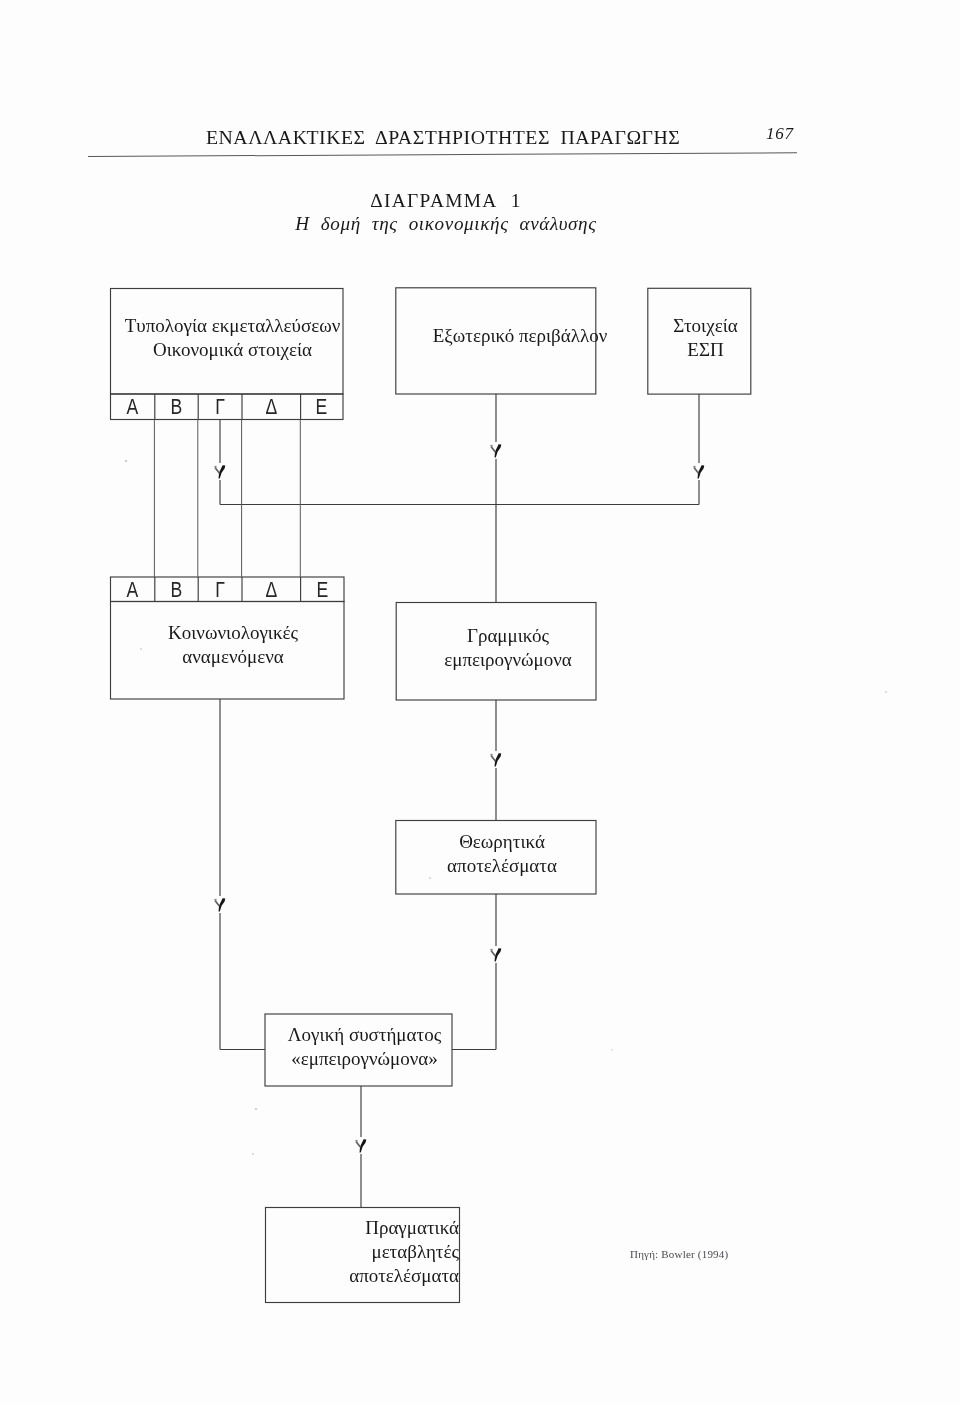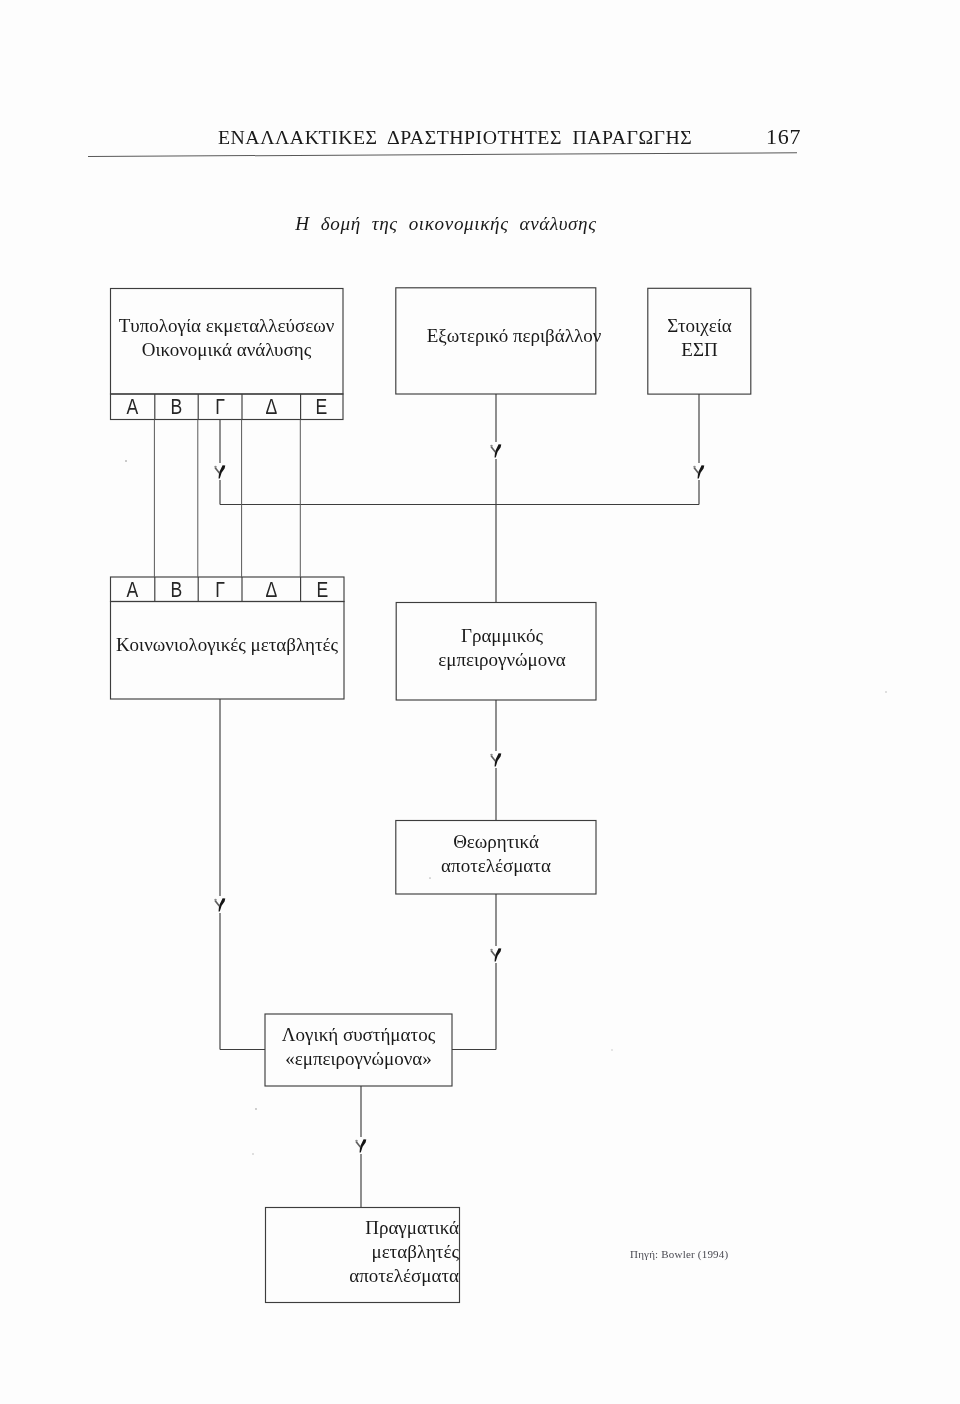--- a/index.html
+++ b/index.html
@@ -1,53 +1,54 @@
 <!DOCTYPE html>
 <html><head>
 <meta charset="utf-8">
 <title>Diagram page</title>
 <style>
   html,body{margin:0;padding:0;}
   body{width:960px;height:1404px;background:#fdfdfd;position:relative;
        font-family:"Liberation Serif",serif;color:#191919;overflow:hidden;}
   .page{position:absolute;left:0;top:0;width:960px;height:1404px;}
 
-  .hdr-title{position:absolute;left:206px;top:126px;font-size:19.8px;letter-spacing:0.5px;word-spacing:5px;white-space:nowrap;margin-left:12px;}
-  .hdr-page{position:absolute;left:766px;top:123.5px;font-size:22px;letter-spacing:0.75px;}
+  .hdr-title{position:absolute;left:206px;top:126px;font-size:19.8px;letter-spacing:0.5px;word-spacing:5px;white-space:nowrap;}
+  .hdr-page{position:absolute;left:766px;top:123.5px;font-size:17px;letter-spacing:0.75px;font-style:italic;}
   .hdr-rule{position:absolute;left:88px;top:155.5px;width:709px;height:1.2px;background:#585858;
             transform:rotate(-0.30deg);transform-origin:0 0;}
 
   .diag-title{position:absolute;left:146px;top:190px;width:600px;text-align:center;
               font-size:19.4px;letter-spacing:1.3px;word-spacing:8px;white-space:nowrap;}
   .diag-sub{position:absolute;left:146px;top:213px;width:600px;text-align:center;
             font-size:19.1px;font-style:italic;letter-spacing:0.65px;word-spacing:5.5px;}
 
   .src-note{position:absolute;left:630px;top:1248px;font-size:11px;color:#4a4a52;letter-spacing:.2px;}
 
   .bx{position:absolute;box-sizing:border-box;background:transparent;}
   .btext{position:absolute;display:flex;flex-direction:column;align-items:center;
          justify-content:center;text-align:center;font-size:19px;line-height:24px;
-         transform:translateY(-3px);}
+         transform:translateY(-3px);padding-left:12px;}
   .btext.one{transform:translateY(-5px);}
   .cellrow{position:absolute;box-sizing:border-box;display:flex;}
   .cell{flex:0 0 auto;box-sizing:border-box;
         display:flex;align-items:center;justify-content:center;
         font-family:"Liberation Sans",sans-serif;font-size:22px;color:#262626;}
   .cell > span{display:block;transform:scaleX(0.8);}
   svg.lines{position:absolute;left:0;top:0;width:960px;height:1404px;pointer-events:none;}
 </style>
 </head>
 <body>
 
 <div class="page">
 
   <div class="hdr-title">ΕΝΑΛΛΑΚΤΙΚΕΣ ΔΡΑΣΤΗΡΙΟΤΗΤΕΣ ΠΑΡΑΓΩΓΗΣ</div>
   <div class="hdr-page">167</div>
   <div class="hdr-rule"></div>
 
+  <div class="diag-title">ΔΙΑΓΡΑΜΜΑ 1</div>
   <div class="diag-sub">Η δομή της οικονομικής ανάλυσης</div>
 
   <svg class="lines" viewBox="0 0 960 1404">
     <defs>
       <filter id="scanblur" x="-8%" y="-2%" width="116%" height="104%">
         <feGaussianBlur stdDeviation="0.42"></feGaussianBlur>
       </filter>
       <g id="ahead">
 
         <path d="M5.3 -5.4 L 2.6 -5.7 L -0.9 1.4 L -1.45 7.4 L -0.2 7.4
@@ -111,21 +112,21 @@
       <use href="#ahead" x="496" y="759"></use>
       <use href="#ahead" x="496" y="954"></use>
       <use href="#ahead" x="220" y="904"></use>
       <use href="#ahead" x="361" y="1145"></use>
     </g>
   </svg>
 
   <div class="bx" style="left:110px;top:288px;width:233px;height:106px;">
     <div class="btext" style="left:0;top:0;right:0;bottom:0;">
       <span>Τυπολογία εκμεταλλεύσεων</span>
-      <span>Οικονομικά ανάλυσης</span>
+      <span>Οικονομικά στοιχεία</span>
     </div>
   </div>
 
   <div class="cellrow" style="left:110px;top:394px;width:233px;height:25px;">
     <div class="cell" style="width:44.5px">
         <span>Α</span>
       </div>
     <div class="cell" style="width:43.5px">
         <span>Β</span>
       </div>
@@ -166,21 +167,21 @@
     <div class="cell" style="width:58.5px">
         <span>Δ</span>
       </div>
     <div class="cell" style="width:43.5px">
         <span>Ε</span>
       </div>
   </div>
 
   <div class="bx" style="left:110px;top:601px;width:234px;height:98px;">
     <div class="btext one" style="left:0;top:0;right:0;bottom:0;">
-      <span>Κοινωνιολογικές μεταβλητές</span>
+      <span>Κοινωνιολογικές αναμενόμενα</span>
     </div>
   </div>
 
   <div class="bx" style="left:396px;top:602px;width:200px;height:98px;">
     <div class="btext" style="left:0;top:0;right:0;bottom:0;margin-left:12px;">
       <span>Γραμμικός</span>
       <span>εμπειρογνώμονα</span>
     </div>
   </div>
 

